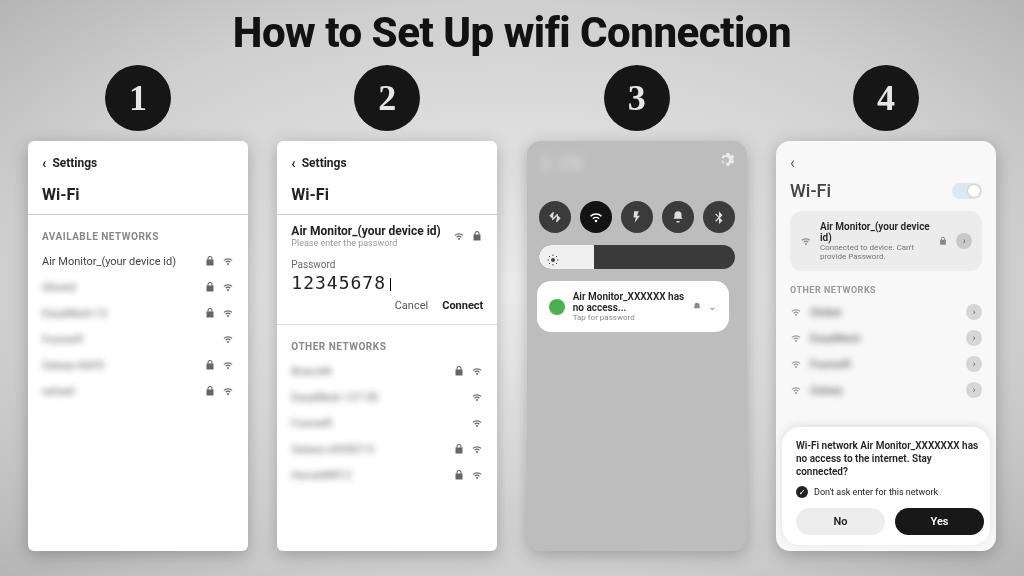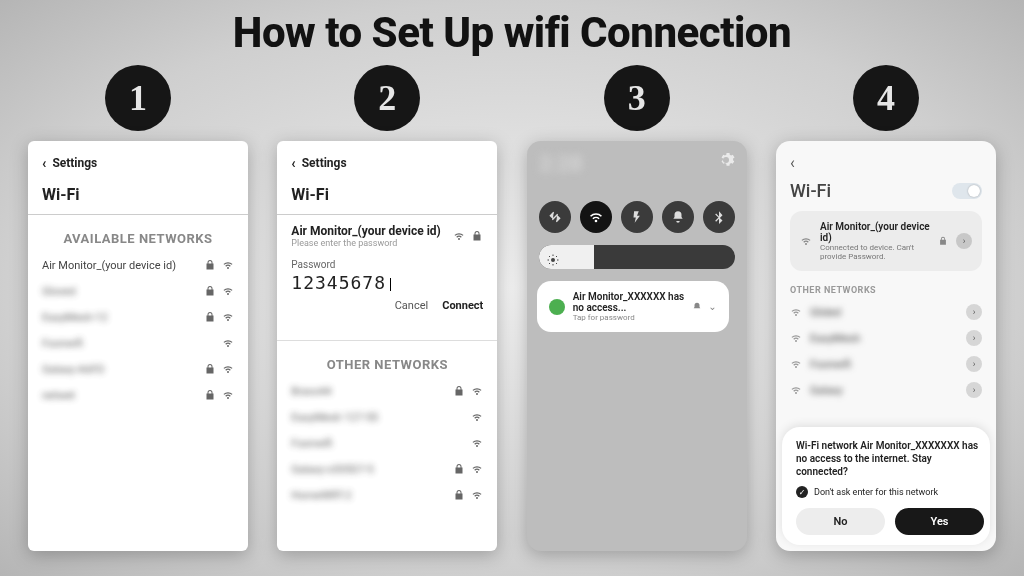--- a/index.html
+++ b/index.html
@@ -29,34 +29,34 @@
     display: flex; flex-direction: column; padding: 14px 14px 10px 14px;
     color: #222; overflow: hidden;
   }
   .phone.gray { background: #bdbdbd; padding:0; border-radius:14px; }
   .phone.light { background:#f8f8f8; padding:12px 0 0 0; border-radius:14px; }
 
   .back-caret { font-size:14px; font-weight:700; margin-right:6px; }
   .settings-row { display:flex; align-items:center; font-size:12px; font-weight:700; margin-bottom:6px;}
   .title { font-size:16px; font-weight:700; margin:8px 0 4px 0;}
   .hr { height:1px; background:#ccc; margin:6px -14px 8px -14px; }
-  .section-head { font-size:13px; font-weight:700; color:#888; letter-spacing:.5px; margin:8px 0 6px 0;text-align:center;}
+  .section-head { font-size:10px; font-weight:700; color:#888; letter-spacing:.5px; margin:8px 0 6px 0;}
 
   .net-row { display:flex; align-items:center; justify-content:space-between; height:26px; }
   .net-name { font-size:11px; color:#444; }
   .net-blur { filter: blur(3px); opacity:.85; }
   .net-icons { display:flex; gap:6px; align-items:center; }
   .ic { width:12px; height:12px; color:#666; }
   .ic svg { width:100%; height:100%; display:block; }
 
   
   .subtle { font-size:9px; color:#999; }
   .field-label { font-size:10px; color:#666; margin-top:10px;}
   .pw-val { font-size:18px; font-family:monospace; letter-spacing:1px; margin-top:2px;}
-  .btn-row { display:flex; justify-content:flex-end; gap:14px; font-size:11px; color:#555; margin-top:6px; margin-bottom:20px;}
+  .btn-row { display:flex; justify-content:flex-end; gap:14px; font-size:11px; color:#555; margin-top:6px; margin-bottom:4px;}
   .btn-row span.connect{ color:#222; font-weight:700;}
   .hr2 { height:1px; background:#ddd; margin:8px -14px;}
   
   
   .qs-wrap { padding:10px 12px 0 12px; color:#eee; }
   .qs-top { display:flex; justify-content:space-between; align-items:flex-start; height:44px;}
   .qs-time { font-size:22px; font-weight:700; color:#e0e0e0; filter:blur(4px); opacity:.7;}
   .gear { width:18px; height:18px; color:#eee; }
   .qs-icons { display:flex; justify-content:space-between; background:transparent; margin-top:6px;}
   .qs-icon { width:32px;height:32px;border-radius:50%;display:flex;align-items:center;justify-content:center;background:#3b3b3b;color:#ddd; }

